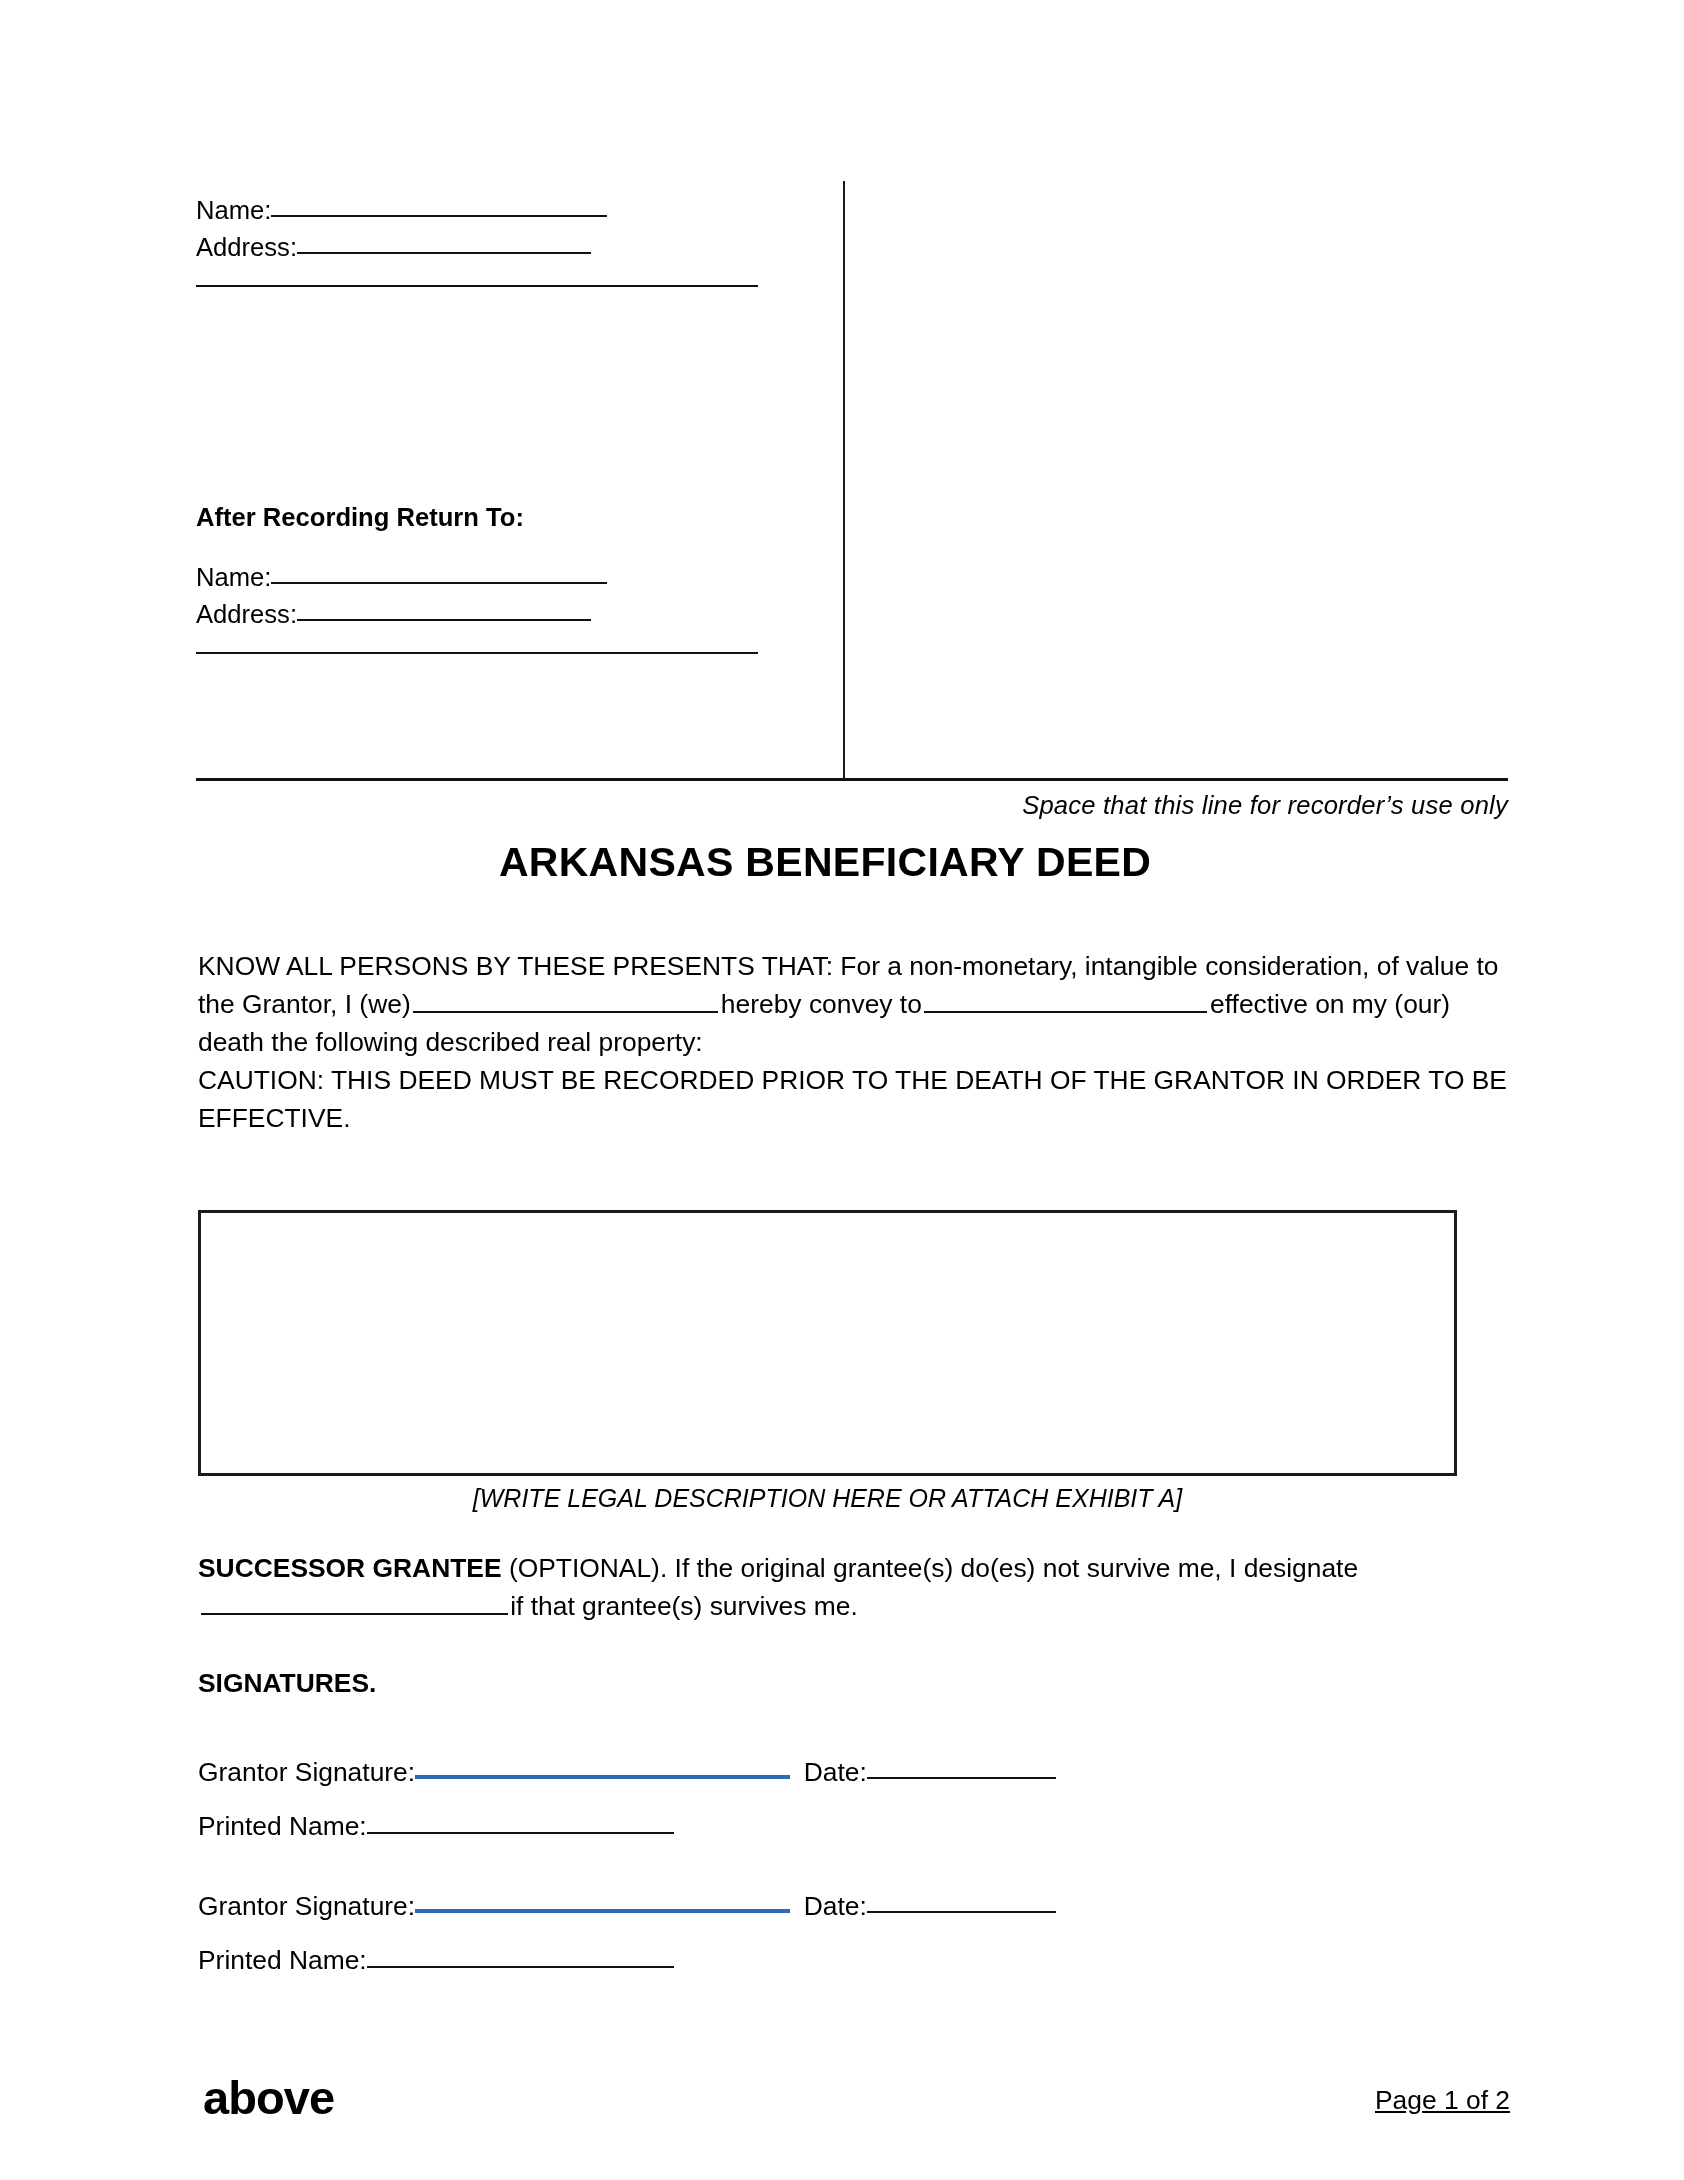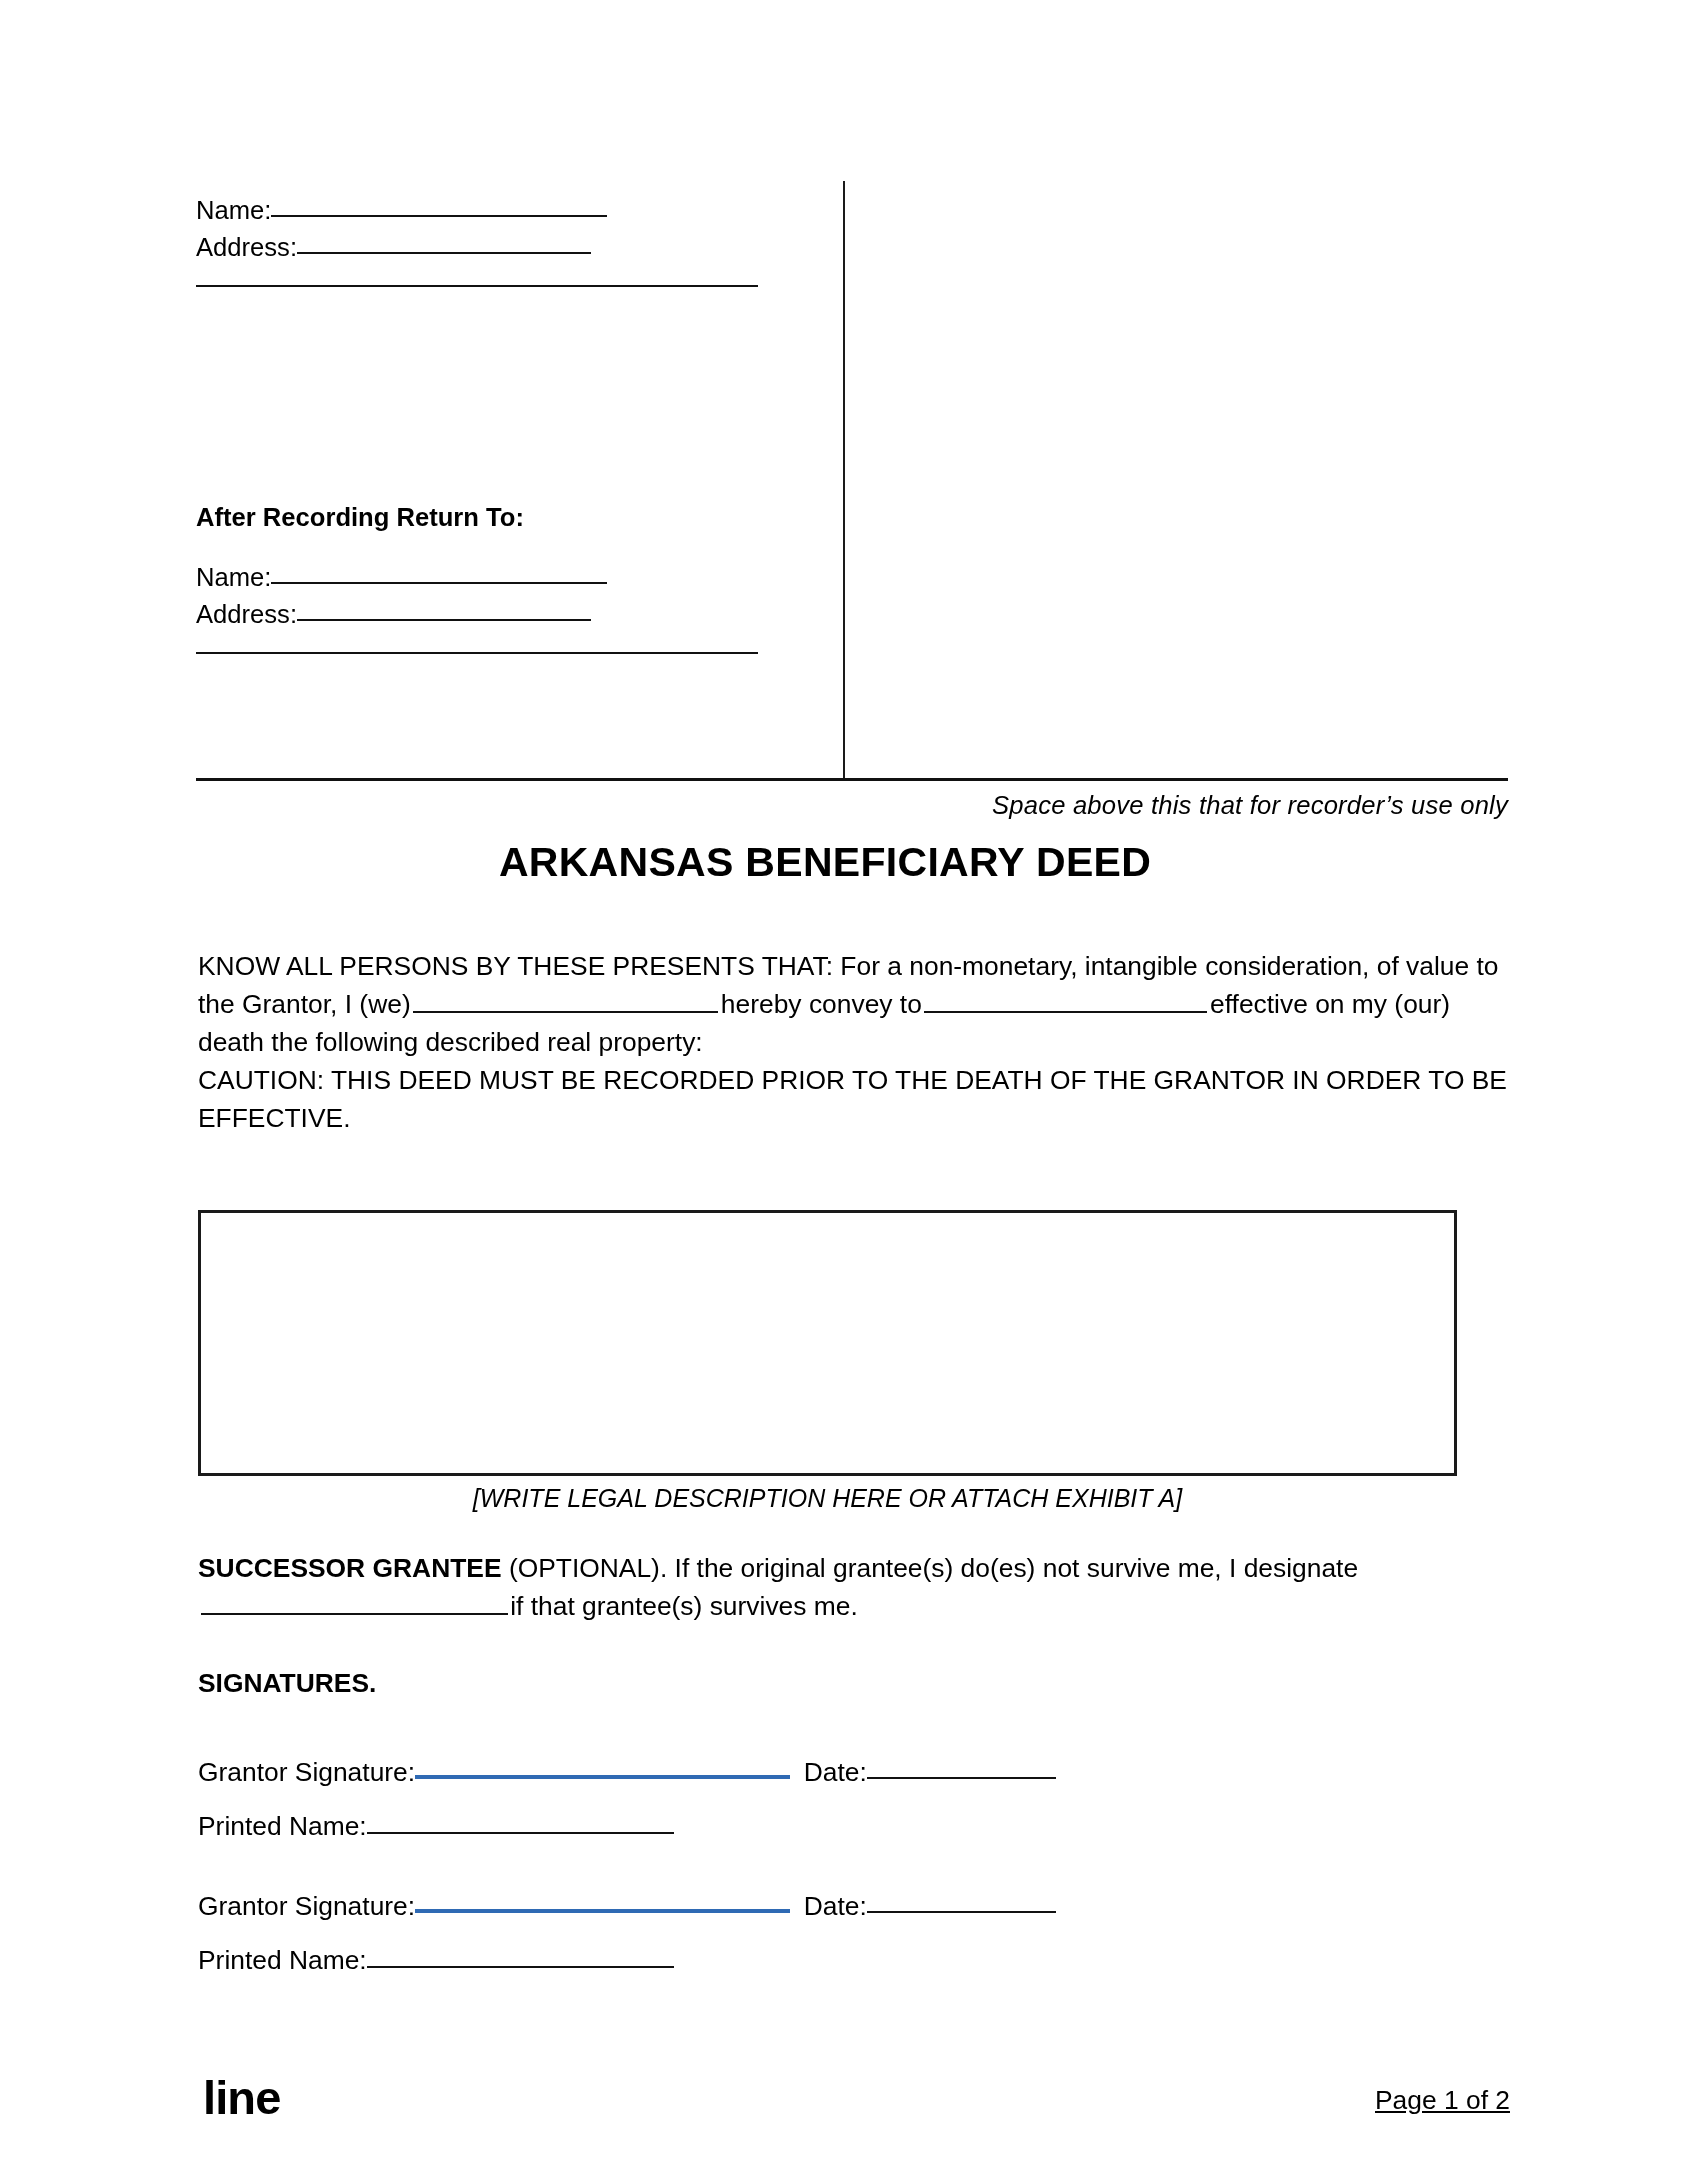--- a/index.html
+++ b/index.html
@@ -248,21 +248,21 @@
       <div class="field-row">
         <span class="field-label">Address:</span><span class="rule" style="width:294px;"></span>
       </div>
       <div class="spacer-xs"></div>
       <div class="rule-standalone" style="width:562px;"></div>
     </div>
   </div>
 
   <div class="recorder-baseline"></div>
 
-  <div class="recorder-caption">Space above this that for recorder’s use only</div>
+  <div class="recorder-caption">Space that this line for recorder’s use only</div>
 
   <div class="doc-title">ARKANSAS BENEFICIARY DEED</div>
 
   <div class="body-col">
 
     <p class="para tight">
       <span>KNOW ALL PERSONS BY THESE PRESENTS THAT: For a non-monetary, intangible consideration, of value to the Grantor, I (we)</span><span class="inline-blank" style="width:305px;"></span><span>hereby convey to</span><span class="inline-blank" style="width:283px;"></span><span>effective on my (our) death the following described real property:</span>
     </p>
 
     <p class="para">CAUTION: THIS DEED MUST BE RECORDED PRIOR TO THE DEATH OF THE GRANTOR IN ORDER TO BE EFFECTIVE.</p>
@@ -294,17 +294,17 @@
 
   <div class="sig-group second">
     <div class="sig-row">
       <span>Grantor Signature:</span><span class="rule-blue" style="width:375px;"></span><span style="display:inline-block;width:13.6px;"></span><span>Date:</span><span class="rule" style="width:189px;"></span>
     </div>
     <div class="sig-row second-row">
       <span>Printed Name:</span><span class="rule" style="width:307px;"></span>
     </div>
   </div>
 
-  <div class="footer-logo">line</div>
+  <div class="footer-logo">above</div>
   <div class="footer-page">Page 1 of 2</div>
 
 </div>
 
 
 </body></html>

